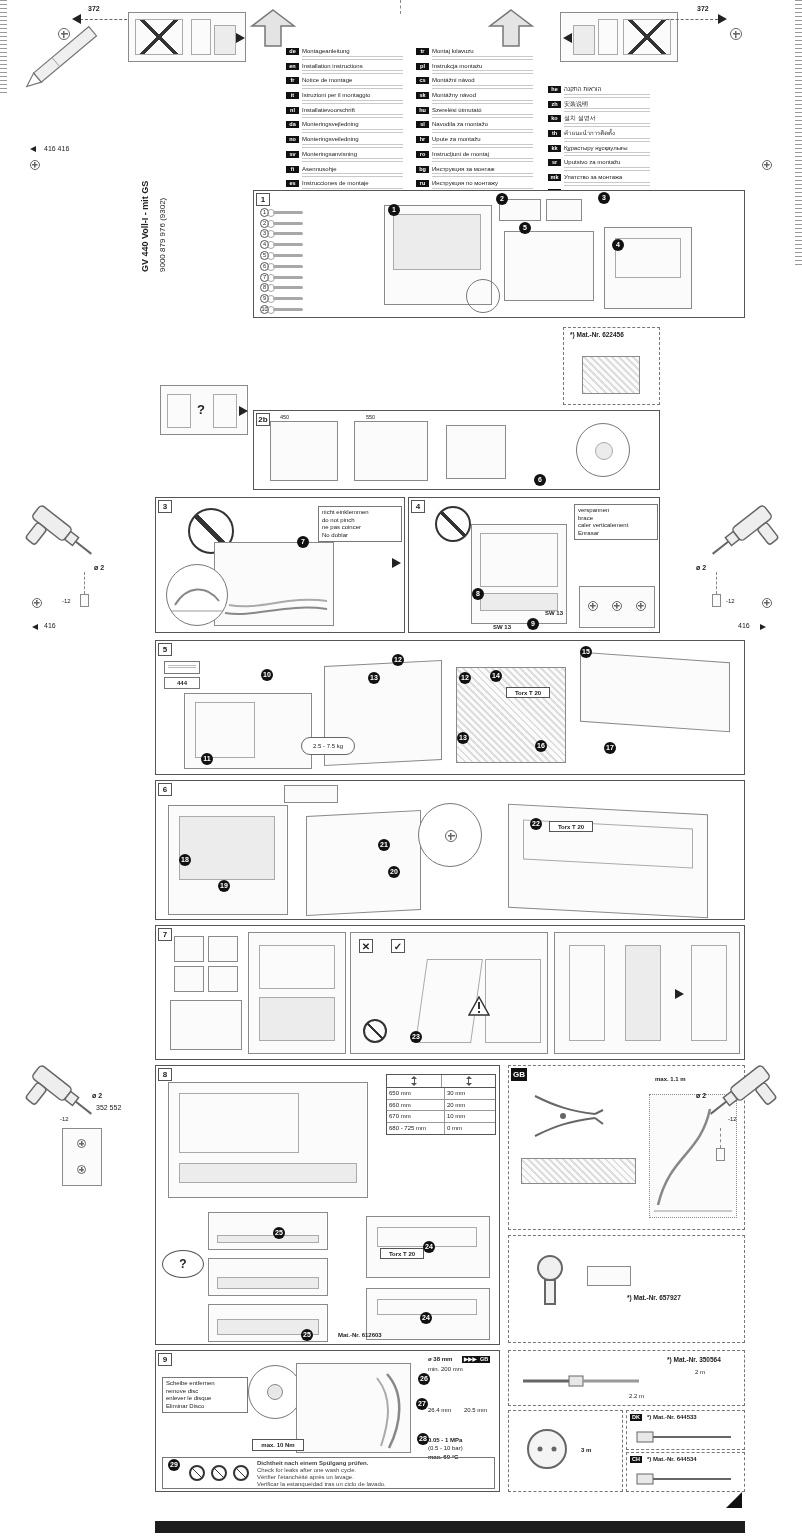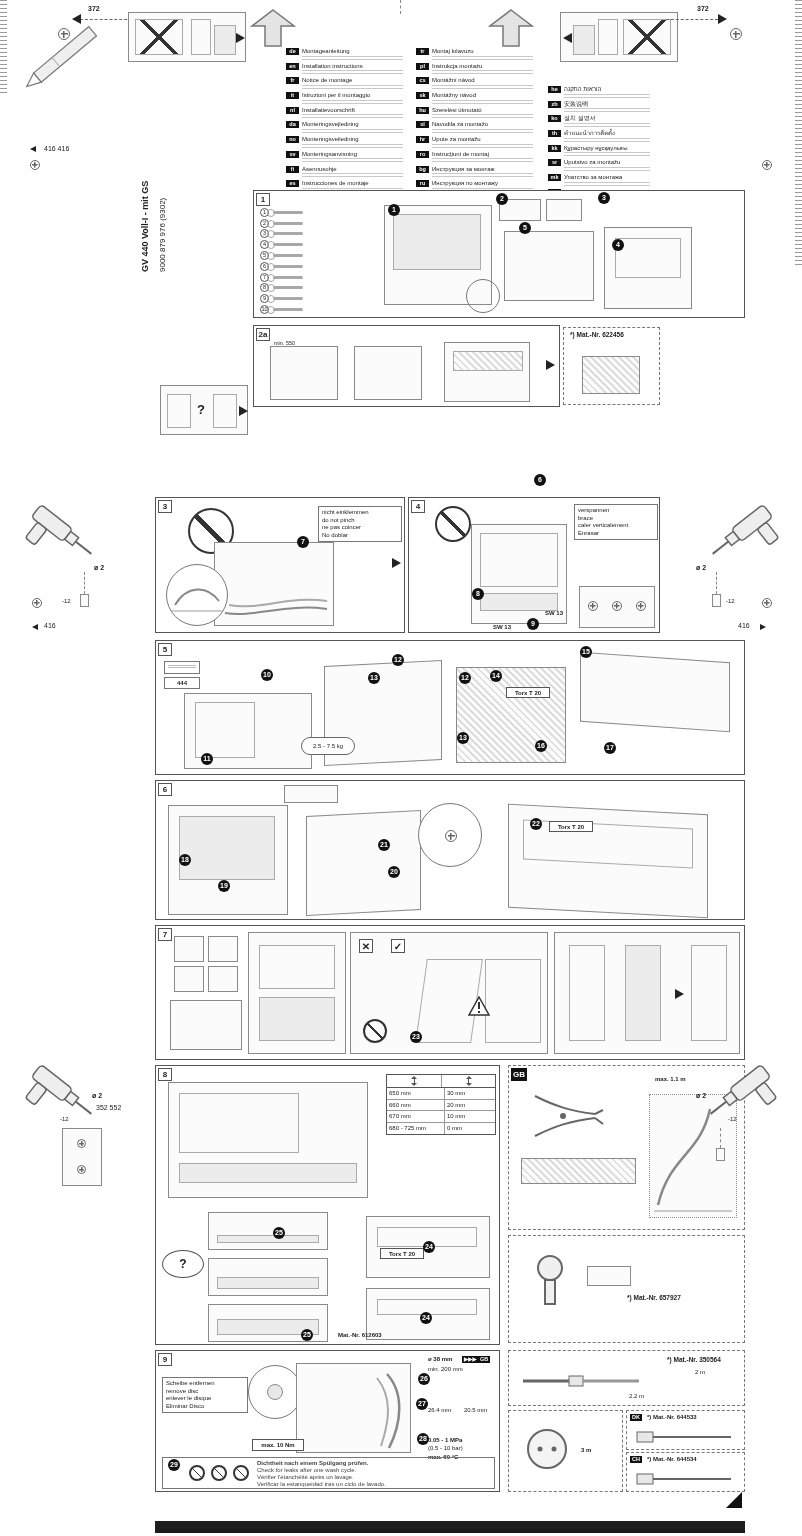--- a/index.html
+++ b/index.html
@@ -322,42 +322,43 @@
     </div>
     <div class="sk" style="left:245px;top:8px;width:42px;height:22px"></div>
     <div class="sk" style="left:292px;top:8px;width:36px;height:22px"></div>
     <div class="sk" style="left:250px;top:40px;width:90px;height:70px"></div>
     <div class="sk" style="left:350px;top:36px;width:88px;height:82px">
       <div class="inner" style="left:10px;top:10px;width:66px;height:40px"></div>
     </div>
     <div class="abs circle" style="left:212px;top:88px;width:34px;height:34px;border:1px solid #777"></div>
   </div>
 
-  <div class="panel" style="left:253px;top:325px;width:307px;height:82px">
-    <span class="ptab">2a</span>
-    <span class="abs t5" style="left:20px;top:14px">min. 550</span>
-    <div class="sk" style="left:16px;top:20px;width:68px;height:54px"></div>
-    <div class="sk" style="left:100px;top:20px;width:68px;height:54px"></div>
-    <div class="sk" style="left:190px;top:16px;width:86px;height:60px">
-      <div class="inner hatch" style="left:8px;top:8px;width:70px;height:20px"></div>
-    </div>
-    <div class="tri-r" style="left:292px;top:34px"></div>
-  </div>
   <div class="dashbox" style="left:563px;top:327px;width:97px;height:78px">
     <span class="abs t65 b" style="left:6px;top:3px">*) Mat.-Nr. 622456</span>
     <div class="sk hatch" style="left:18px;top:28px;width:58px;height:38px"></div>
   </div>
 
   <div class="sk" style="left:160px;top:385px;width:88px;height:50px">
     <div class="inner" style="left:6px;top:8px;width:24px;height:34px"></div>
     <div class="inner" style="left:52px;top:8px;width:24px;height:34px"></div>
     <span class="abs b" style="left:36px;top:16px;font-size:13px">?</span>
     <div class="tri-r" style="left:78px;top:20px"></div>
   </div>
 
+  <div class="panel" style="left:253px;top:410px;width:407px;height:80px">
+    <span class="ptab">2b</span>
+    <span class="abs t5" style="left:26px;top:3px">450</span>
+    <span class="abs t5" style="left:112px;top:3px">550</span>
+    <div class="sk" style="left:16px;top:10px;width:68px;height:60px"></div>
+    <div class="sk" style="left:100px;top:10px;width:74px;height:60px"></div>
+    <div class="sk" style="left:192px;top:14px;width:60px;height:54px"></div>
+    <div class="abs circle" style="left:322px;top:12px;width:54px;height:54px;border:1px solid #777">
+      <div class="inner skf circle" style="left:18px;top:18px;width:18px;height:18px"></div>
+    </div>
+  </div>
 
   <div class="panel" style="left:155px;top:497px;width:250px;height:136px">
     <span class="ptab">3</span>
     <div class="nocircle" style="left:32px;top:10px;width:46px;height:46px"></div>
     <div class="notebox" style="left:162px;top:8px;width:84px">
       <div>nicht einklemmen</div>
       <div>do not pinch</div>
       <div>ne pas coincer</div>
       <div>No doblar</div>
     </div>

